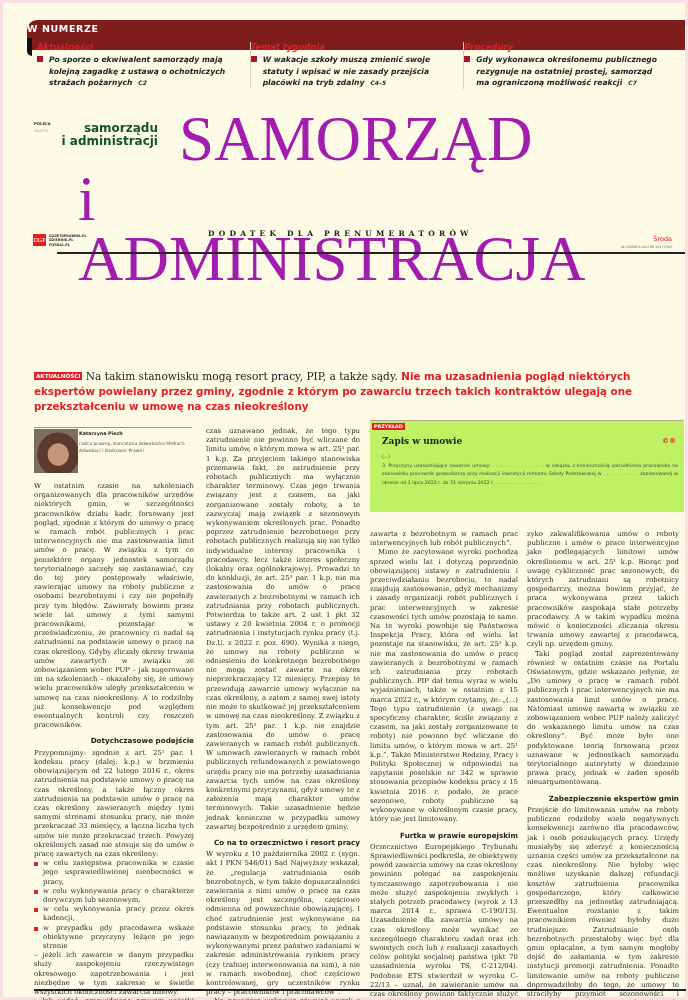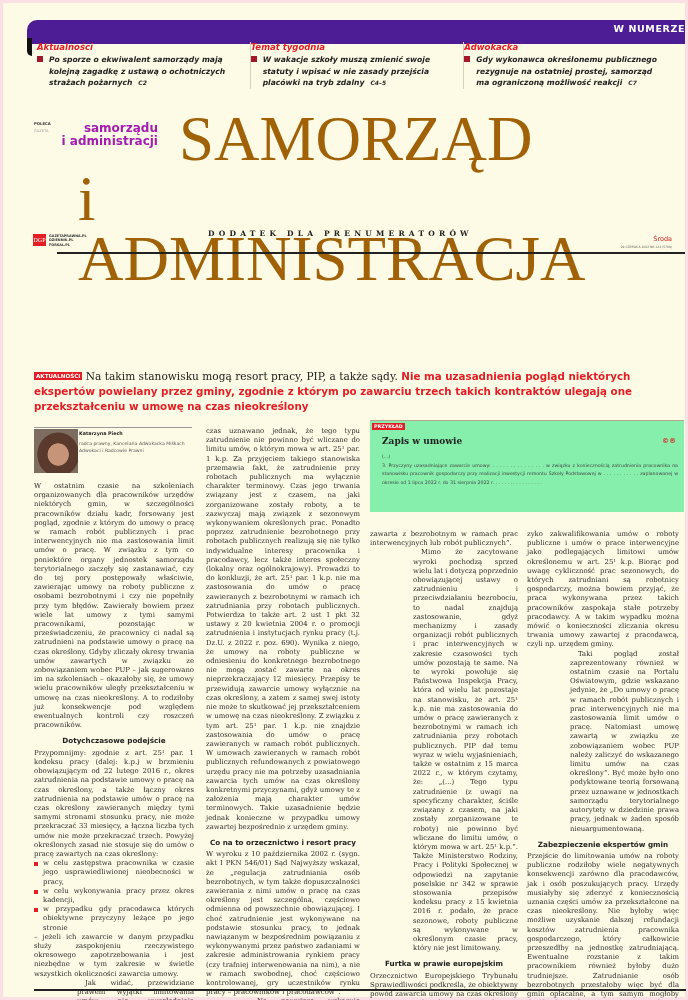--- a/index.html
+++ b/index.html
@@ -11,24 +11,24 @@
   }
   .page {
     position: absolute; left: 3px; top: 3px; width: 682px; height: 994px;
     background: #fdfbe6;
   }
   
   .numerze {
     position: absolute; left: 24px; top: 17px; width: 658px; height: 96px;
   }
   .numerze-bar {
-    position: absolute; left: 0; top: 0; width: 658px; height: 24px;
-    background: #4c1d95; border-top-left-radius: 10px;
+    position: absolute; left: 0; top: 0; width: 658px; height: 30px;
+    background: #7f1d1d; border-top-left-radius: 10px;
     color: #fff; font-family: "DejaVu Sans", sans-serif; font-weight: bold;
-    font-size: 9.5px; letter-spacing: 0.6px; text-align: right; line-height: 18px;
+    font-size: 9.5px; letter-spacing: 0.6px; text-align: left; line-height: 18px;
   }
   .numerze-fold {
     position: absolute; left: 0; top: 18px; width: 5px; height: 18px;
     background: #111; border-bottom-left-radius: 5px;
   }
   .numerze-cols { position: absolute; left: 10px; top: 22px; width: 640px; display: flex; }
   .ncol { flex: 1; padding-right: 10px; position: relative; }
   .ncol + .ncol { border-left: 1px solid #d8d0bc; }
   .ncol-title {
     font-family: "DejaVu Sans", sans-serif; font-style: italic; font-weight: bold;
@@ -41,26 +41,26 @@
   .ncol-body .sq {
     position: absolute; left: 0; top: 2px; width: 6px; height: 6px; background: #a3172a;
   }
   .ncol-body .pg { font-size: 6px; margin-left: 6px; font-weight: bold; }
 
   
   .poleca { position: absolute; left: 31px; top: 118px; font-family: "DejaVu Sans", sans-serif; font-size: 3.8px; font-weight: bold; color: #333; }
   .gazeta { position: absolute; left: 31px; top: 126px; font-family: "DejaVu Sans", sans-serif; font-size: 3.6px; color: #999; }
   .brand {
     position: absolute; left: 35px; top: 119px; width: 120px; text-align: right;
-    font-family: "DejaVu Sans", sans-serif; font-weight: bold; color: #a21caf;
+    font-family: "DejaVu Sans", sans-serif; font-weight: bold; color: #14532d;
     font-size: 12px; line-height: 13px;
   }
   .title-big {
     position: absolute; left: 160px; top: 106px; width: 450px;
-    font-family: "Liberation Serif", serif; color: #a16207;
+    font-family: "Liberation Serif", serif; color: #a21caf;
     font-size: 63px; line-height: 60px; letter-spacing: 0px; text-align: left;
   }
   .title-big .l1 { display: block; padding-left: 16px; }
   .title-big .l2 { display: block; margin-left: -85px; }
   .dodatek {
     position: absolute; left: 187px; top: 226px;
     font-family: "DejaVu Serif", serif; font-weight: bold; font-size: 7.5px;
     letter-spacing: 4.2px; color: #222; margin-left: 18px;
   }
   .dgp-logo {
@@ -93,34 +93,34 @@
     background: radial-gradient(ellipse at 55% 58%, #c69478 0 30%, #5a3a2c 32% 60%, #7d6c60 62%);
   }
   .author-name { position: absolute; left: 76px; top: 428px; font-family: "DejaVu Sans", sans-serif; font-weight: bold; font-size: 4.8px; color: #222; }
   .author-role { position: absolute; left: 76px; top: 437px; width: 115px; font-family: "DejaVu Sans", sans-serif; font-size: 4.6px; line-height: 7px; color: #555; }
 
   
   .col {
     position: absolute; font-size: 6.9px; line-height: 9.2px; color: #2a2a2a; text-align: justify;
   }
   .col p { margin-bottom: 0; }
-  .col p.ind { text-indent: 8px; margin-left: 43px; }
-  .col h4 { font-family: "DejaVu Sans", sans-serif; font-weight: bold; font-size: 7.2px; margin: 6px 0 3px; color: #222; text-align: center; }
+  .col p.ind { text-indent: 8px; }
+  .col h4 { font-family: "DejaVu Sans", sans-serif; font-weight: bold; font-size: 7.2px; margin: 6px 0 3px; color: #222; text-align: right; }
   .col ul { list-style: none; }
   .col li { position: relative; padding-left: 9px; }
   .col li::before { content: ""; position: absolute; left: 0; top: 3px; width: 4px; height: 4px; background: #e31e24; }
   .c1 { left: 31px; top: 479px; width: 160px; }
   .c2 { left: 203px; top: 424px; width: 154px; }
   .c3 { left: 367px; top: 527px; width: 148px; }
   .c4 { left: 524px; top: 527px; width: 152px; }
 
   
   .box {
     position: absolute; left: 367px; top: 417px; width: 314px; height: 92px;
-    background: #86efac; border-top: 1px solid #b9a58d;
+    background: #bef264; border-top: 1px solid #b9a58d;
   }
   .box-tag {
     position: absolute; left: 2px; top: 2px; background: #e31e24; color: #fff;
     font-family: "DejaVu Sans", sans-serif; font-weight: bold; font-size: 4.8px; padding: 1px 2px;
   }
   .box-title { position: absolute; left: 12px; top: 15px; font-weight: bold; font-size: 9px; color: #222; }
   .box-icon { position: absolute; right: 8px; top: 16px; font-family: "DejaVu Sans", sans-serif; font-size: 7px; font-weight: bold; color: #e31e24; }
   .box-body {
     position: absolute; left: 12px; top: 32px; width: 296px;
     font-family: "DejaVu Sans", sans-serif; font-size: 4.7px; line-height: 8.5px; color: #444; text-align: justify;
@@ -138,21 +138,21 @@
     <div class="numerze-cols">
       <div class="ncol">
         <div class="ncol-title">Aktualności</div>
         <div class="ncol-body"><span class="sq"></span><span>Po sporze o ekwiwalent samorządy mają kolejną zagadkę z ustawą o ochotniczych strażach pożarnych</span><span class="pg">C2</span></div>
       </div>
       <div class="ncol">
         <div class="ncol-title">Temat tygodnia</div>
         <div class="ncol-body"><span class="sq"></span><span>W wakacje szkoły muszą zmienić swoje statuty i wpisać w nie zasady przejścia placówki na tryb zdalny</span><span class="pg">C4–5</span></div>
       </div>
       <div class="ncol">
-        <div class="ncol-title">Adwokacka</div>
+        <div class="ncol-title">Procedury</div>
         <div class="ncol-body"><span class="sq"></span><span>Gdy wykonawca określonemu publicznego rezygnuje na ostatniej prostej, samorząd ma ograniczoną możliwość reakcji</span><span class="pg">C7</span></div>
       </div>
     </div>
   </div>
 
   <div class="poleca">POLECA</div>
   <div class="gazeta">GAZETA</div>
   <div class="brand">
     <div>samorządu</div>
     <div>i administracji</div>
@@ -182,22 +182,23 @@
   <div class="photo"></div>
   <div class="author-name">Katarzyna Piech</div>
   <div class="author-role">radca prawny, Kancelaria Adwokacka Miśkach Adwokaci i Radcowie Prawni</div>
 
   <div class="col c1">
     <p>W ostatnim czasie na szkoleniach organizowanych dla pracowników urzędów niektórych gmin, w szczególności pracowników działu kadr, forsowany jest pogląd, zgodnie z którym do umowy o pracę w ramach robót publicznych i prac interwencyjnych nie ma zastosowania limit umów o pracę. W związku z tym co poniektóre organy jednostek samorządu terytorialnego zaczęły się zastanawiać, czy do tej pory postępowały właściwie, zawierając umowy na roboty publiczne z osobami bezrobotnymi i czy nie popełniły przy tym błędów. Zawierały bowiem przez wiele lat umowy z tymi samymi pracownikami, pozostając w przeświadczeniu, że pracownicy ci nadal są zatrudnieni na podstawie umowy o pracę na czas określony. Gdyby zliczały okresy trwania umów zawartych w związku ze zobowiązaniem wobec PUP – jak sugerowano im na szkoleniach – okazałoby się, że umowy wielu pracowników uległy przekształceniu w umowę na czas nieokreślony. A to rodziłoby już konsekwencje pod względem ewentualnych kontroli czy roszczeń pracowników.</p>
     <h4>Dotychczasowe podejście</h4>
     <p>Przypomnijmy: zgodnie z art. 25¹ par. 1 kodeksu pracy (dalej: k.p.) w brzmieniu obowiązującym od 22 lutego 2016 r., okres zatrudnienia na podstawie umowy o pracę na czas określony, a także łączny okres zatrudnienia na podstawie umów o pracę na czas określony zawieranych między tymi samymi stronami stosunku pracy, nie może przekraczać 33 miesięcy, a łączna liczba tych umów nie może przekraczać trzech. Powyżej określonych zasad nie stosuje się do umów o pracę zawartych na czas określony:</p>
     <ul>
       <li>w celu zastępstwa pracownika w czasie jego usprawiedliwionej nieobecności w pracy,</li>
+      <li>w celu wykonywania pracy o charakterze dorywczym lub sezonowym,</li>
       <li>w celu wykonywania pracy przez okres kadencji,</li>
-      <li>w przypadku gdy pracodawca których obiektywne przyczyny leżące po jego stronie</li>
+      <li>w przypadku gdy pracodawca wskaże obiektywne przyczyny leżące po jego stronie</li>
     </ul>
     <p>– jeżeli ich zawarcie w danym przypadku służy zaspokojeniu rzeczywistego okresowego zapotrzebowania i jest niezbędne w tym zakresie w świetle wszystkich okoliczności zawarcia umowy.</p>
     <p class="ind">Jak widać, przewidziane prawem wyjątki limitowania umów nie uwzględniają zatrudnienia w ramach robót publicznych. Dotych-</p>
   </div>
 
   <div class="col c2">
     <p>czas uznawano jednak, że tego typu zatrudnienie nie powinno być wliczane do limitu umów, o którym mowa w art. 25¹ par. 1 k.p. Za przyjęciem takiego stanowiska przemawia fakt, że zatrudnienie przy robotach publicznych ma wyłącznie charakter terminowy. Czas jego trwania związany jest z czasem, na jaki zorganizowane zostały roboty, a te zazwyczaj mają związek z sezonowym wykonywaniem określonych prac. Ponadto poprzez zatrudnienie bezrobotnego przy robotach publicznych realizują się nie tylko indywidualne interesy pracownika i pracodawcy, lecz także interes społeczny (lokalny oraz ogólnokrajowy). Prowadzi to do konkluzji, że art. 25¹ par. 1 k.p. nie ma zastosowania do umów o pracę zawieranych z bezrobotnymi w ramach ich zatrudniania przy robotach publicznych. Potwierdza to także art. 2 ust 1 pkt 32 ustawy z 20 kwietnia 2004 r. o promocji zatrudnienia i instytucjach rynku pracy (t.j. Dz.U. z 2022 r. poz. 690). Wynika z niego, że umowy na roboty publiczne w odniesieniu do konkretnego bezrobotnego nie mogą zostać zawarte na okres nieprzekraczający 12 miesięcy. Przepisy te przewidują zawarcie umowy wyłącznie na czas określony, a zatem z samej swej istoty nie może to skutkować jej przekształceniem w umowę na czas nieokreślony. Z związku z tym art. 25¹ par. 1 k.p. nie znajdzie zastosowania do umów o pracę zawieranych w ramach robót publicznych. W umowach zawieranych w ramach robót publicznych refundowanych z powiatowego urzędu pracy nie ma potrzeby uzasadniania zawarcia tych umów na czas określony konkretnymi przyczynami, gdyż umowy te z założenia mają charakter umów terminowych. Takie uzasadnienie będzie jednak konieczne w przypadku umowy zawartej bezpośrednio z urzędem gminy.</p>
     <h4>Co na to orzecznictwo i resort pracy</h4>
     <p>W wyroku z 10 października 2002 r. (sygn. akt I PKN 546/01) Sąd Najwyższy wskazał, że „regulacja zatrudniania osób bezrobotnych, w tym także dopuszczalności zawierania z nimi umów o pracę na czas określony jest szczególna, częściowo odmienna od powszechnie obowiązującej. I choć zatrudnienie jest wykonywane na podstawie stosunku pracy, to jednak nawiązanym w bezpośrednim powiązaniu z wykonywanymi przez państwo zadaniami w zakresie administrowania rynkiem pracy (czy trafniej interwenowania na nim), a nie w ramach swobodnej, choć częściowo kontrolowanej, gry uczestników rynku pracy – pracowników i pracodawców”.</p>
     <p class="ind">Na powyższe wskazuje również wyrok z 28 sierpnia 2013 r. (sygn. akt I PK 46/13), gdzie SN orzekł: „Wynikające z art. 25¹ k.p. przekształcenie terminowej umowy o pracę w umowę zawartą na czas nieokreślony nie występuje, gdy jedna z trzech umów została</p>

